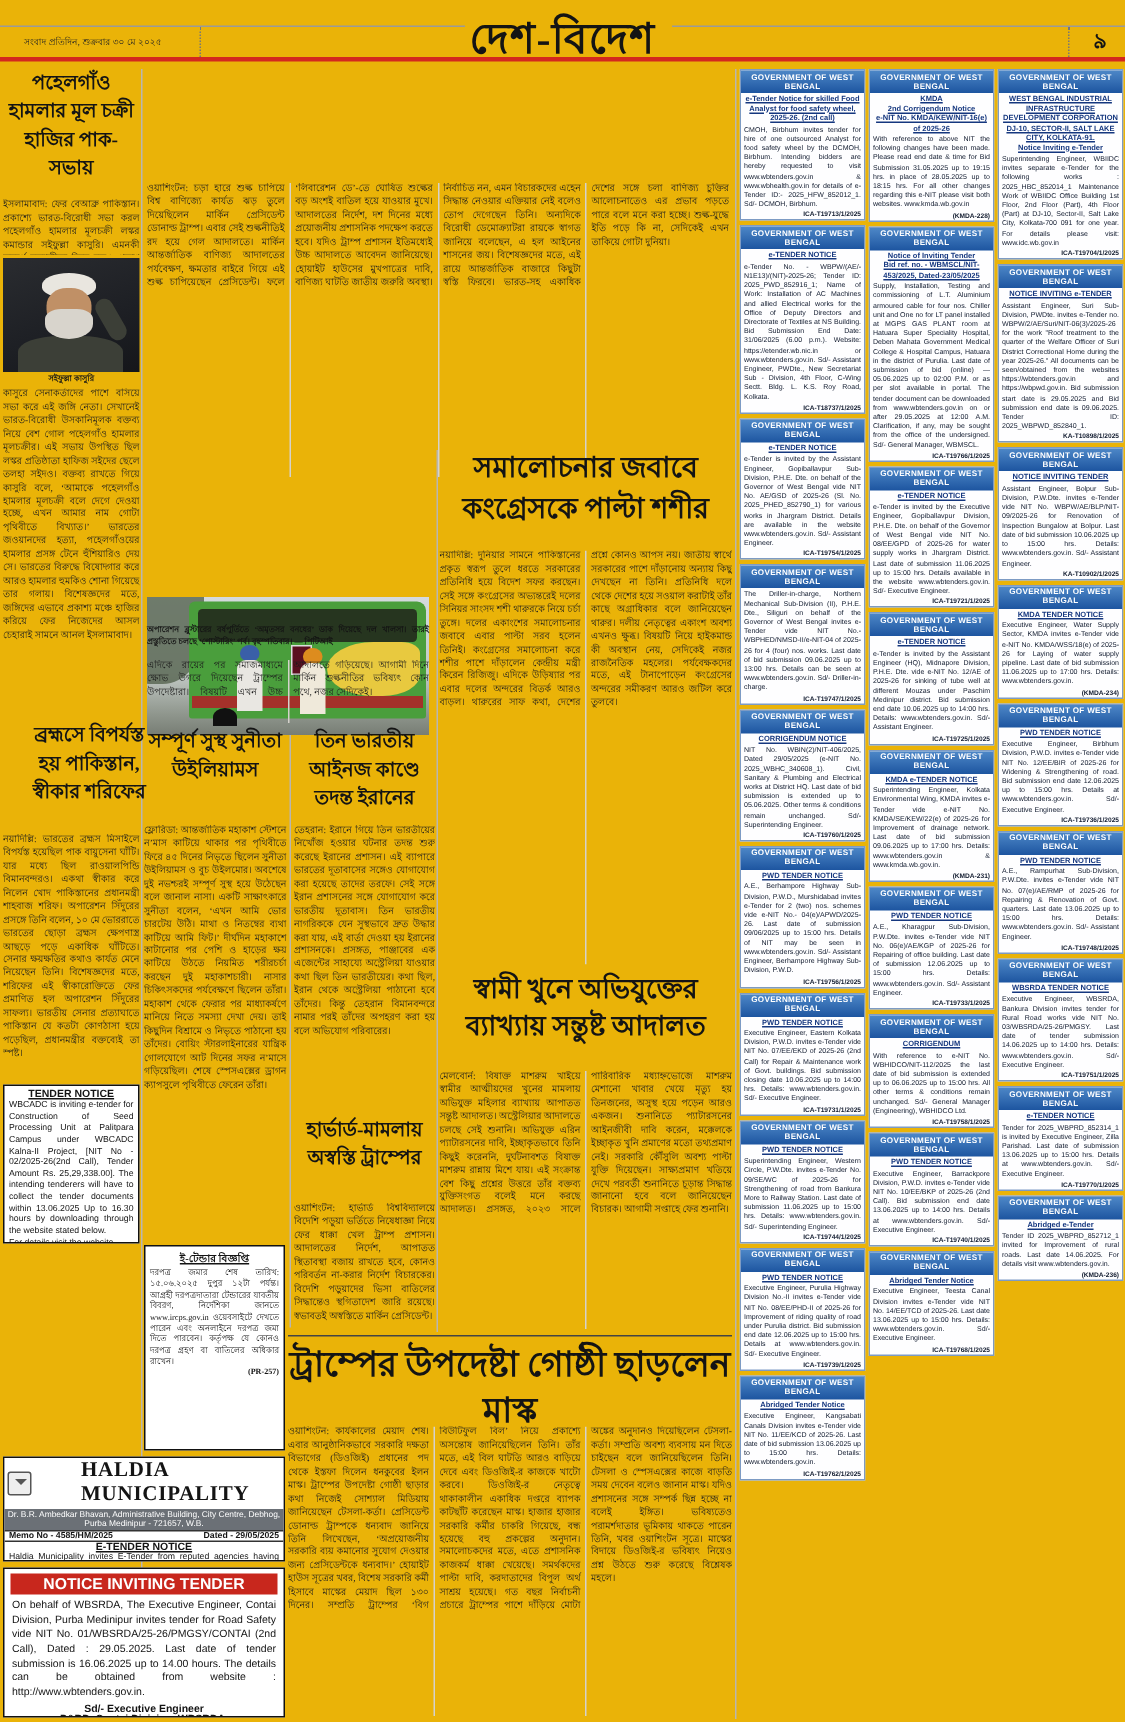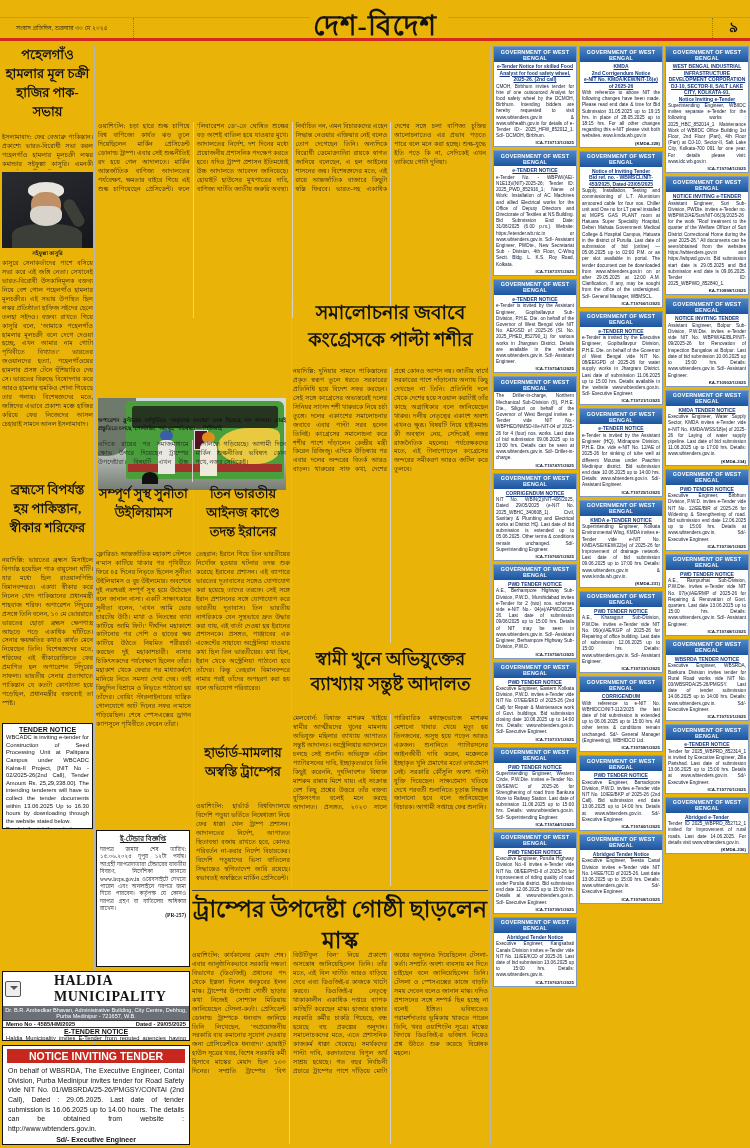--- a/index.html
+++ b/index.html
@@ -134,21 +134,21 @@
   <div class="abs photo-portrait" style="left:2px;top:172px;width:91px;height:76px">
     <div class="pp-body"></div>
       <div class="pp-arm"></div>
       <div class="pp-cap"></div>
     <div class="pp-face"></div>
       <div class="pp-beard"></div>
   </div>
   <div class="abs caption" style="left:2px;top:250px;width:91px;text-align:center">সইফুল্লা কাসুরি</div>
   <div class="abs bn-body" style="left:2px;top:259px;width:91px;height:219px">কাসুরে সেনাকর্তাদের পাশে বসিয়ে সভা করে এই জঙ্গি নেতা। সেখানেই ভারত-বিরোধী উসকানিমূলক বক্তব্য নিয়ে বেশ গোল পহেলগাঁও হামলার মূলচক্রীর। এই সভায় উপস্থিত ছিল লস্কর প্রতিষ্ঠাতা হাফিজ সইদের ছেলে তলহা সইদও। বক্তব্য রাখতে গিয়ে কাসুরি বলে, ‘আমাকে পহেলগাঁও হামলার মূলচক্রী বলে দেগে দেওয়া হচ্ছে, এখন আমার নাম গোটা পৃথিবীতে বিখ্যাত।’ ভারতের জওয়ানদের হত্যা, পহেলগাঁওয়ের হামলার প্রসঙ্গ টেনে হুঁশিয়ারিও দেয় সে। ভারতের বিরুদ্ধে বিষোদ্গার করে আরও হামলার হুমকিও শোনা গিয়েছে তার গলায়। বিশেষজ্ঞদের মতে, জঙ্গিদের এভাবে প্রকাশ্য মঞ্চে হাজির করিয়ে ফের নিজেদের আসল চেহারাই সামনে আনল ইসলামাবাদ।</div>
 
-  <div class="abs h-small" style="left:2px;top:481px;width:91px">ব্রহ্মসে বিপর্যস্ত হয় পাকিস্তান, স্বীকার শরিফের</div>
+  <div class="abs h-small" style="left:14px;top:481px;width:91px">ব্রহ্মসে বিপর্যস্ত হয় পাকিস্তান, স্বীকার শরিফের</div>
   <div class="abs bn-body" style="left:2px;top:556px;width:91px;height:163px">নয়াদিল্লি: ভারতের ব্রহ্মস মিসাইলে বিপর্যস্ত হয়েছিল পাক বায়ুসেনা ঘাঁটি। যার মধ্যে ছিল রাওয়ালপিন্ডি বিমানবন্দরও। একথা স্বীকার করে নিলেন খোদ পাকিস্তানের প্রধানমন্ত্রী শাহবাজ শরিফ। অপারেশন সিঁদুরের প্রসঙ্গে তিনি বলেন, ১০ মে ভোররাতে ভারতের ছোড়া ব্রহ্মস ক্ষেপণাস্ত্র আছড়ে পড়ে একাধিক ঘাঁটিতে। সেনার ক্ষয়ক্ষতির কথাও কার্যত মেনে নিয়েছেন তিনি। বিশেষজ্ঞদের মতে, শরিফের এই স্বীকারোক্তিতে ফের প্রমাণিত হল অপারেশন সিঁদুরের সাফল্য। ভারতীয় সেনার প্রত্যাঘাতে পাকিস্তান যে কতটা কোণঠাসা হয়ে পড়েছিল, প্রধানমন্ত্রীর বক্তব্যেই তা স্পষ্ট।</div>
 
   <div class="abs bn-body" style="left:98px;top:122px;width:388px;height:196px;column-count:4">ওয়াশিংটন: চড়া হারে শুল্ক চাপিয়ে বিশ্ব বাণিজ্যে কার্যত ঝড় তুলে দিয়েছিলেন মার্কিন প্রেসিডেন্ট ডোনাল্ড ট্রাম্প। এবার সেই শুল্কনীতিই রদ হয়ে গেল আদালতে। মার্কিন আন্তর্জাতিক বাণিজ্য আদালতের পর্যবেক্ষণ, ক্ষমতার বাইরে গিয়ে এই শুল্ক চাপিয়েছেন প্রেসিডেন্ট। ফলে ‘লিবারেশন ডে’-তে ঘোষিত শুল্কের বড় অংশই বাতিল হয়ে যাওয়ার মুখে। আদালতের নির্দেশ, দশ দিনের মধ্যে প্রয়োজনীয় প্রশাসনিক পদক্ষেপ করতে হবে। যদিও ট্রাম্প প্রশাসন ইতিমধ্যেই উচ্চ আদালতে আবেদন জানিয়েছে। হোয়াইট হাউসের মুখপাত্রের দাবি, বাণিজ্য ঘাটতি জাতীয় জরুরি অবস্থা। নির্বাচিত নন, এমন বিচারকদের এহেন সিদ্ধান্ত নেওয়ার এক্তিয়ার নেই বলেও তোপ দেগেছেন তিনি। অন্যদিকে বিরোধী ডেমোক্র্যাটরা রায়কে স্বাগত জানিয়ে বলেছেন, এ হল আইনের শাসনের জয়। বিশেষজ্ঞদের মতে, এই রায়ে আন্তর্জাতিক বাজারে কিছুটা স্বস্তি ফিরবে। ভারত-সহ একাধিক দেশের সঙ্গে চলা বাণিজ্য চুক্তির আলোচনাতেও এর প্রভাব পড়তে পারে বলে মনে করা হচ্ছে। শুল্ক-যুদ্ধে ইতি পড়ে কি না, সেদিকেই এখন তাকিয়ে গোটা দুনিয়া।</div>
 
   <div class="abs photo-bus" style="left:98px;top:322px;width:188px;height:92px">
     <div class="bus-tree"></div>
     <div class="bus-body"></div>
       <div class="bus-win"></div>
       <div class="bus-yellow"></div>
     <div class="bus-red"></div>

